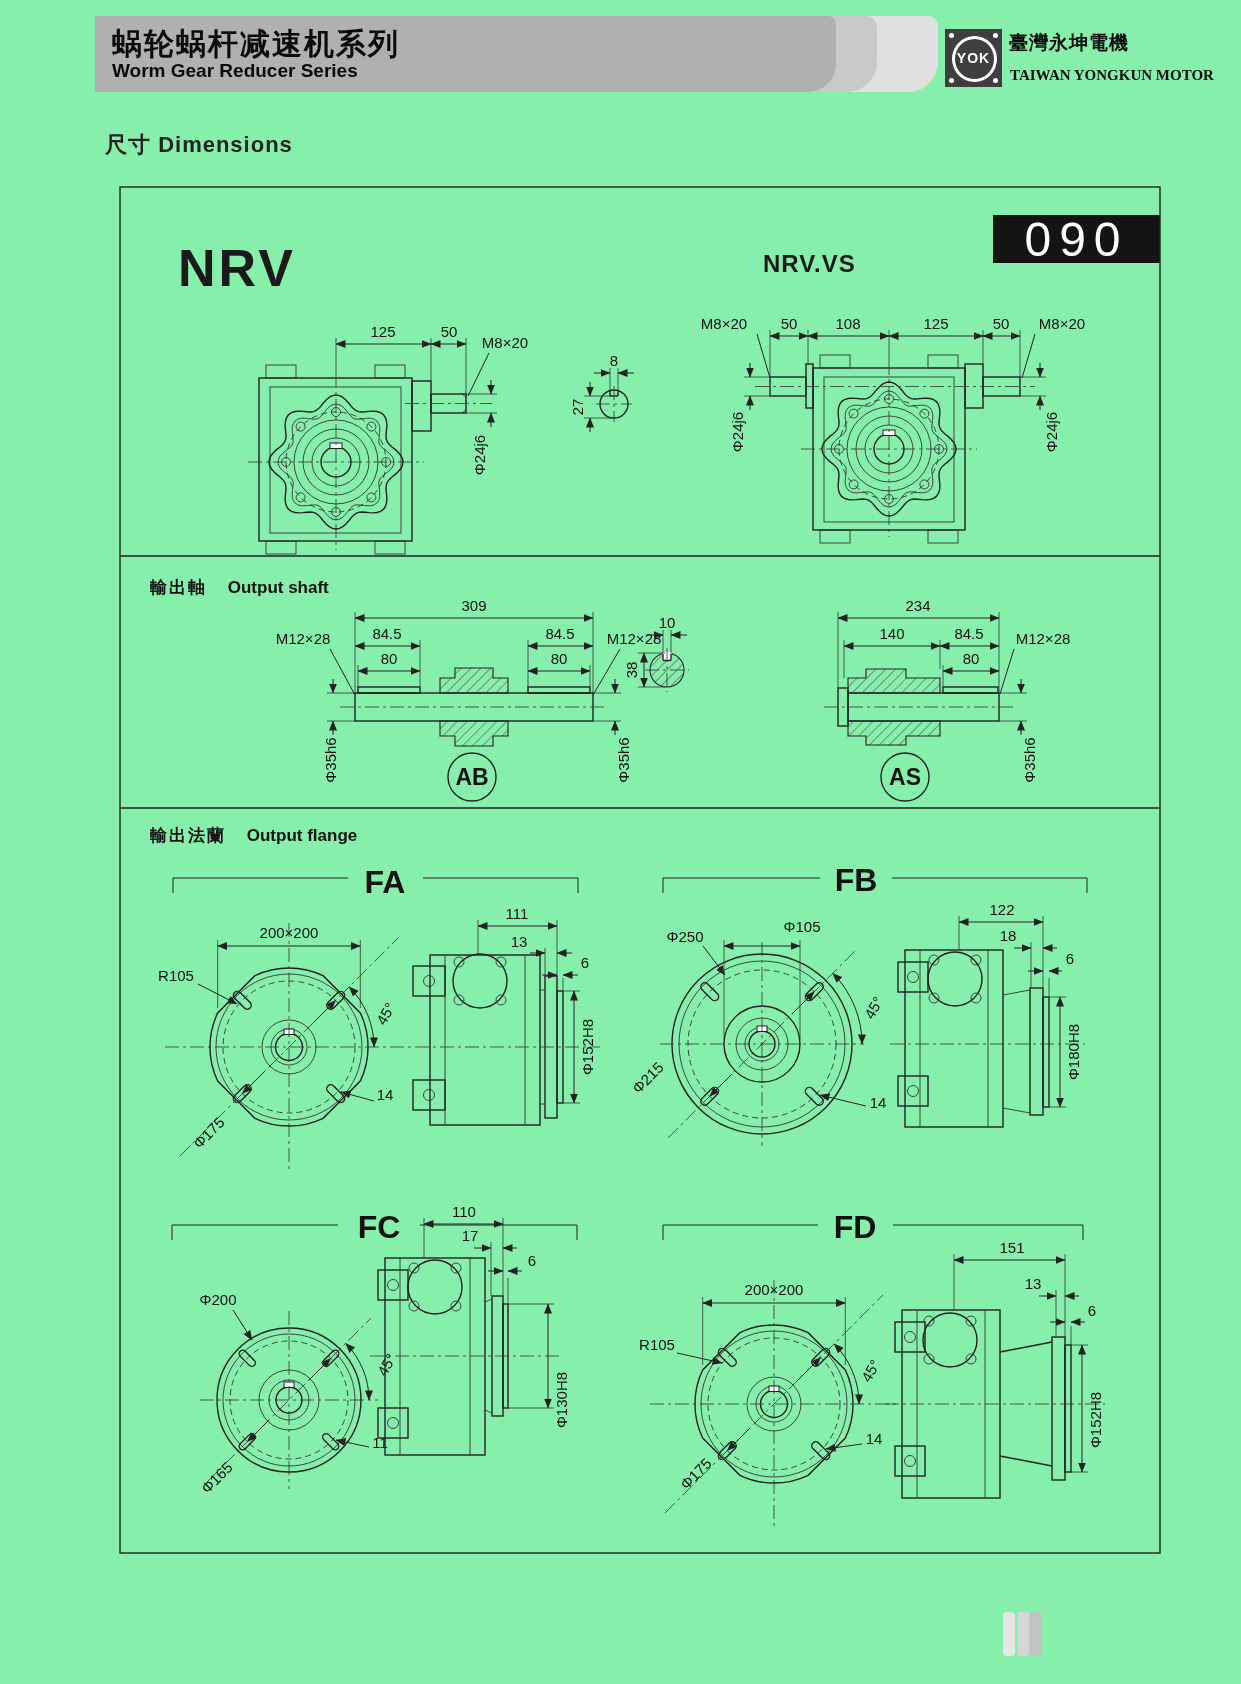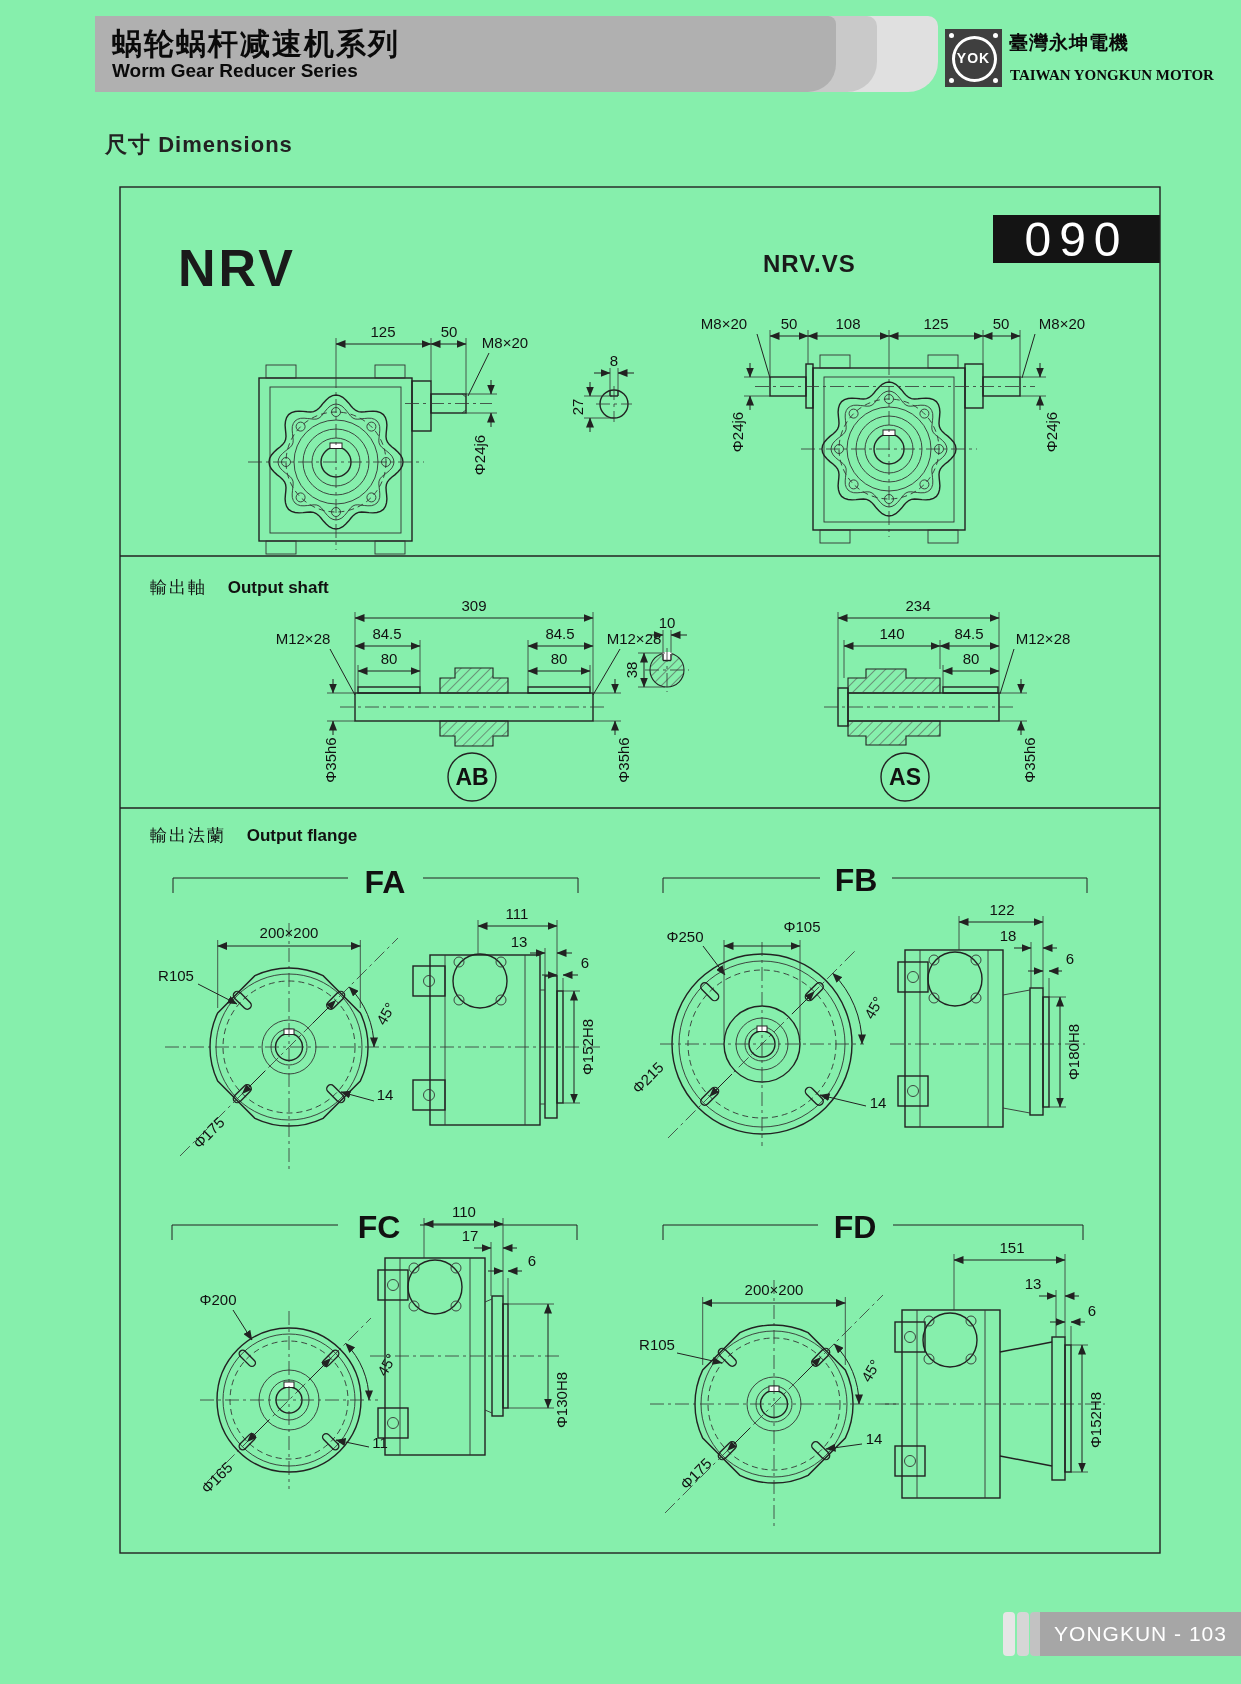--- a/index.html
+++ b/index.html
@@ -23,21 +23,21 @@
   .brand-en{left:1010px;top:67px;font-size:15px;font-weight:700;font-family:Liberation Serif, serif;color:#0a0a0a;}
 
   .dims-title{left:105px;top:130px;font-size:22px;font-weight:600;color:#222;letter-spacing:1px;}
 
   .nrv-label{left:178px;top:238px;font-size:52px;font-weight:600;letter-spacing:3px;color:#1a1a1a;}
   .nrvvs-label{left:763px;top:250px;font-size:24px;font-weight:600;letter-spacing:1px;color:#1a1a1a;}
   .badge{left:971px;top:215px;width:167px;height:48px;background:#141414;color:#fff;
          display:flex;align-items:center;justify-content:center;font-size:48px;letter-spacing:8px;margin-left:22px;}
 
   .sec-title{font-size:17px;color:#111;}
-  .sec-title .zh{font-weight:400;letter-spacing:2px;padding-left:8px;}
+  .sec-title .zh{font-weight:700;letter-spacing:2px;padding-left:8px;}
   .sec-title .en{font-weight:600;margin-left:16px;}
   .t-shaft{left:142px;top:576px;}
   .t-flange{left:142px;top:824px;}
 
   .footer-bar{left:1040px;top:1612px;width:201px;height:44px;background:#a6a6a6;color:#fff;
               display:flex;align-items:center;justify-content:center;font-size:21px;letter-spacing:1px;}
   .fs1{left:1003px;top:1612px;width:12px;height:44px;background:#e6e6e6;border-radius:4px;}
   .fs2{left:1017px;top:1612px;width:12px;height:44px;background:#d6d6d6;border-radius:4px;}
   .fs3{left:1030px;top:1612px;width:12px;height:44px;background:#c2c2c2;border-radius:4px;}
 
@@ -89,21 +89,20 @@
     <span class="en">Output shaft</span>
   </div>
   <div class="abs sec-title t-flange">
     <span class="zh">輸出法蘭</span>
     <span class="en">Output flange</span>
   </div>
 
   <div class="abs fs1"></div>
   <div class="abs fs2"></div>
   <div class="abs fs3"></div>
-  <div class="abs footer-bar">YONGKUN - 103</div>
 
   <svg class="draw" width="1241" height="1684" viewBox="0 0 1241 1684">
     <defs>
       <marker id="mA" viewBox="0 0 10 8" refX="9.5" refY="4" markerWidth="10" markerHeight="8" orient="auto-start-reverse">
         <path d="M0,0 L10,4 L0,8 Z" fill="#222"></path>
       </marker>
       <pattern id="hat" patternUnits="userSpaceOnUse" width="7" height="7" patternTransform="rotate(45)">
         <line x1="0" y1="0" x2="0" y2="7" stroke="#555" stroke-width="1.2"></line>
       </pattern>
     </defs>

